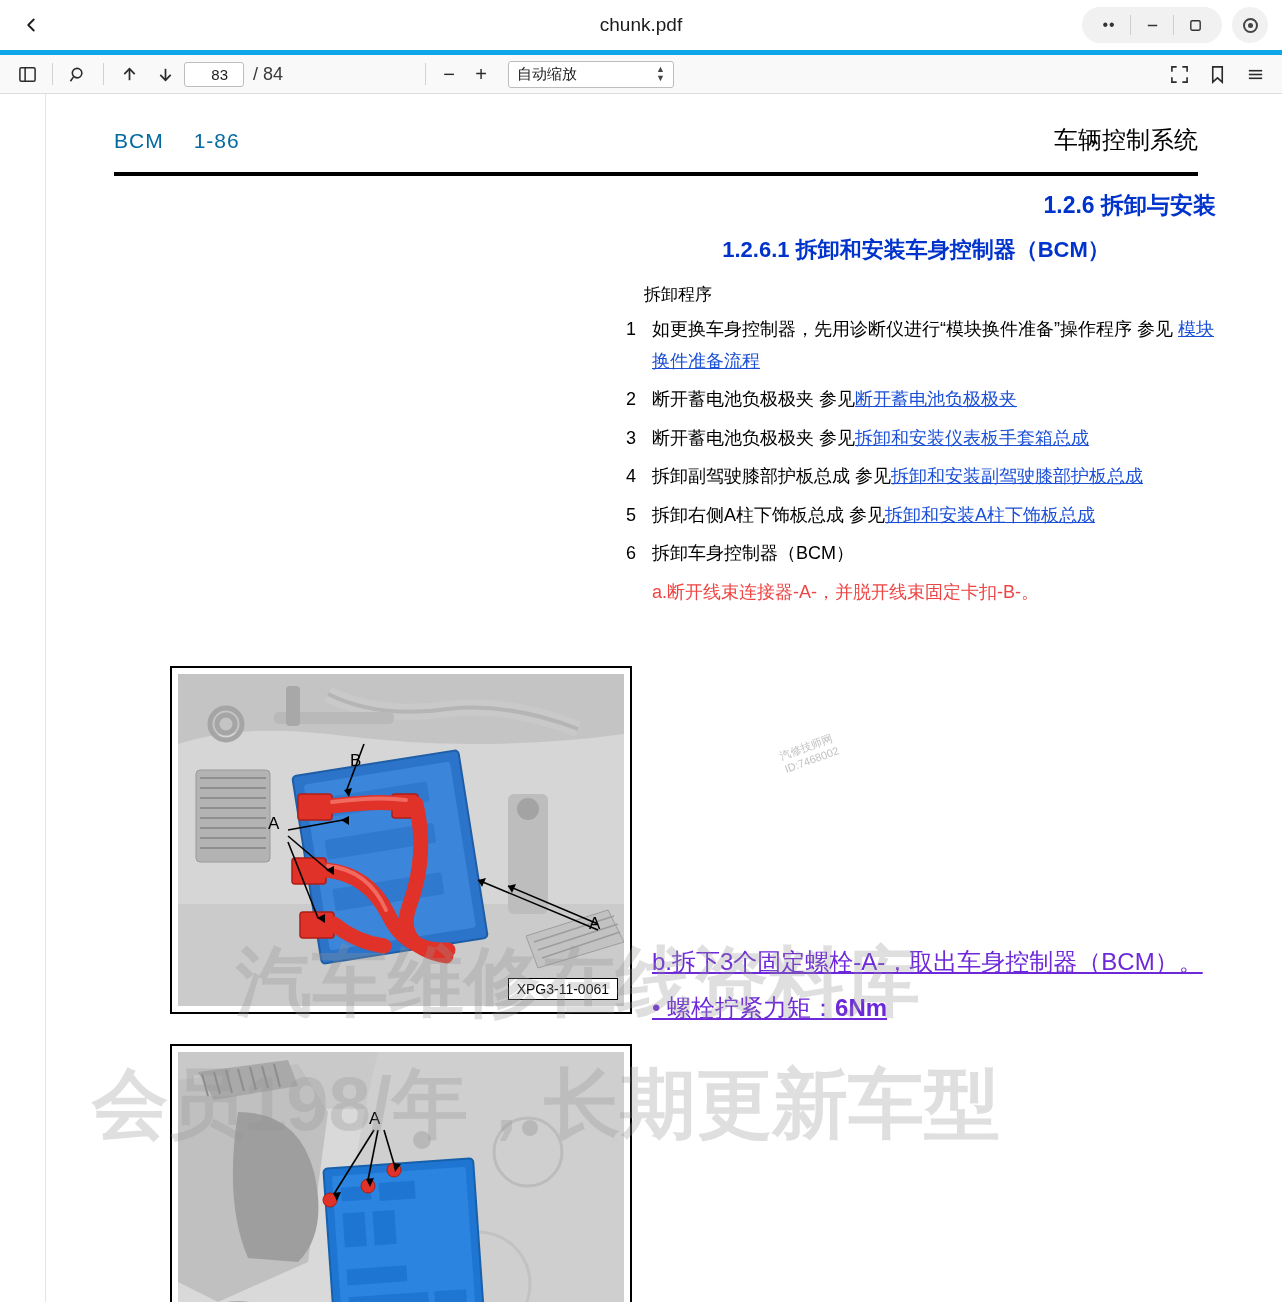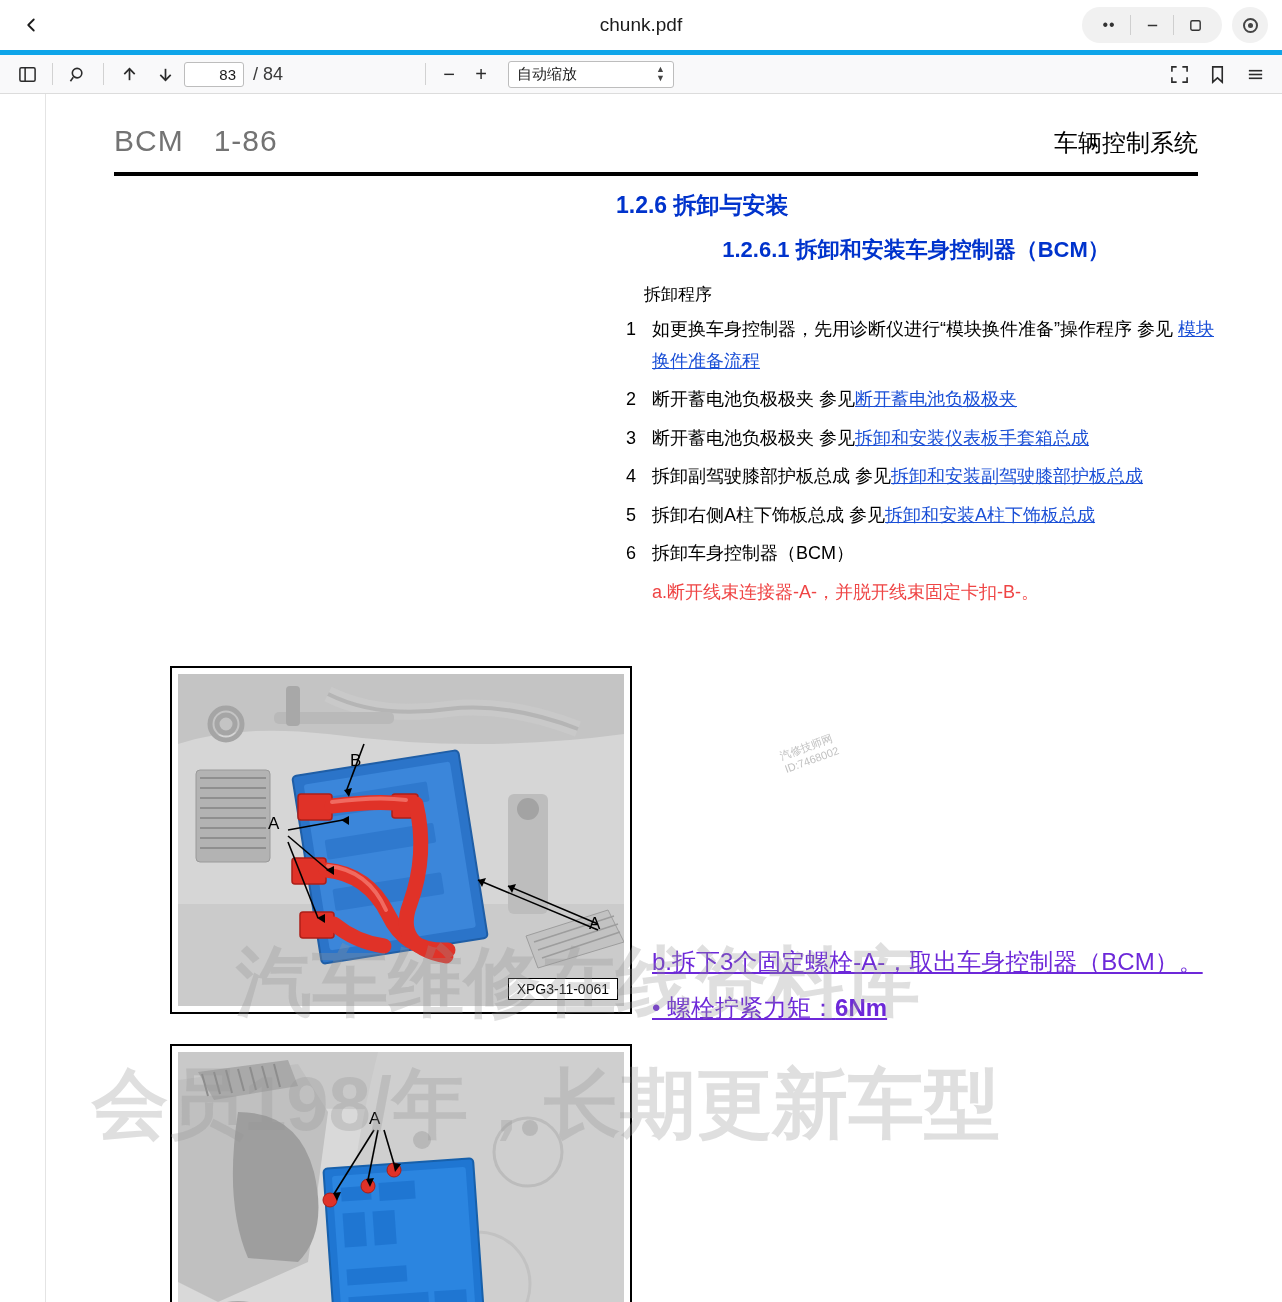--- a/index.html
+++ b/index.html
@@ -97,21 +97,21 @@
     color: #2b2b2b;
     border-radius: 3px;
   }
   .tb-sep { width: 1px; height: 22px; background: #d2d2d2; margin: 0 6px; }
   .page-box {
     width: 60px; height: 25px;
     border: 1px solid #bdbdbd;
     background: #fff;
     border-radius: 3px;
     text-align: right;
-    padding: 0 7px;
+    padding: 0 15px;
     font-size: 15px;
     line-height: 23px;
     color: #1b1b1b;
   }
   .page-total {
     font-size: 18px;
     color: #3a3a3a;
     margin-left: 7px;
   }
   .zoom-btn {
@@ -173,22 +173,22 @@
 
   
   .doc-head {
     position: absolute;
     left: 68px; right: 84px; top: 30px;
     display: flex;
     align-items: baseline;
     justify-content: space-between;
   }
   .doc-head-left {
-    font-size: 30px;
-    color: #737373;
+    font-size: 21px;
+    color: #0369a1;
     letter-spacing: 1px;
   }
   .doc-head-left .pg { margin-left: 30px; }
   .doc-head-right { font-size: 24px; color: #000; }
   .rule {
     position: absolute;
     left: 68px; right: 84px; top: 78px;
     height: 4px; background: #000;
   }
 
@@ -196,21 +196,21 @@
   .col-right {
     position: absolute;
     left: 570px;
     top: 96px;
     width: 600px;
   }
   .h2 {
     color: #0033cc;
     font-size: 23px;
     font-weight: bold;
-    text-align: left;
+    text-align: right;
     margin: 0 0 14px 0;
   }
   .h3 {
     color: #0033cc;
     font-size: 22px;
     font-weight: bold;
     text-align: center;
     margin: 0 0 18px 0;
   }
   .sub {

